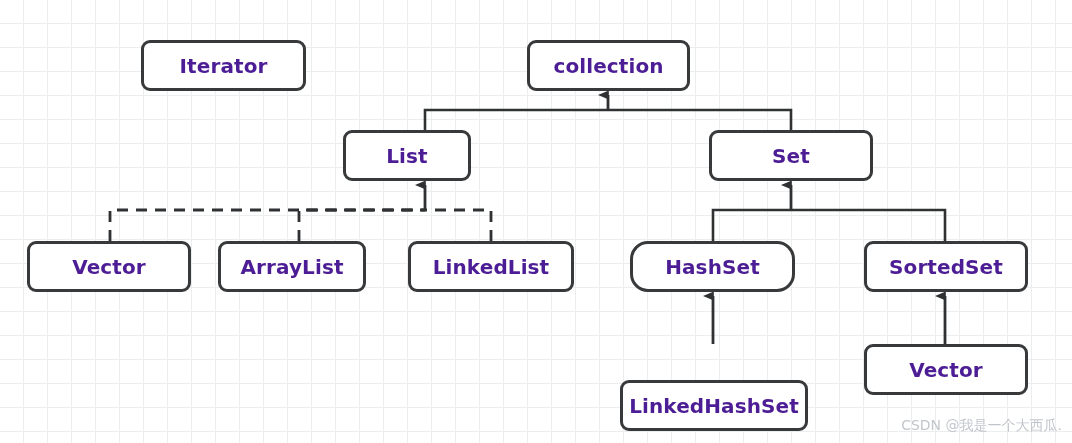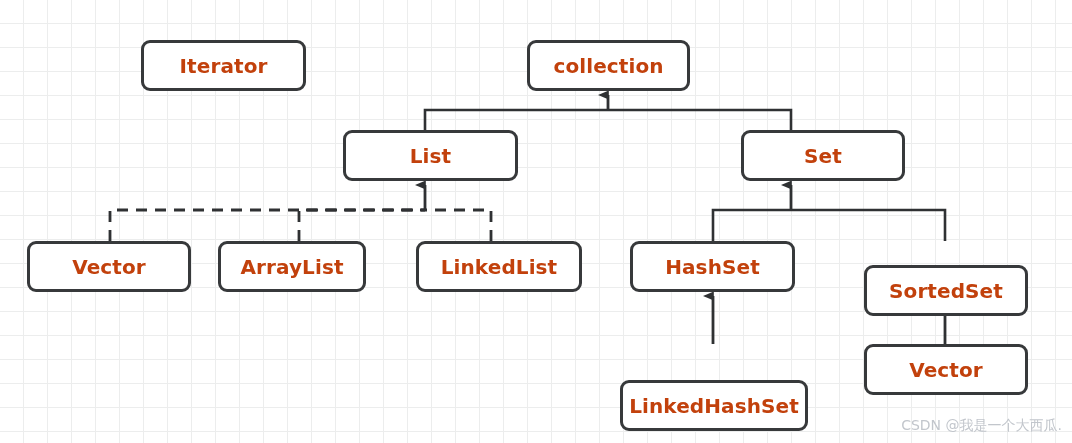--- a/index.html
+++ b/index.html
@@ -35,21 +35,21 @@
     border: 3px solid #37393b;
     border-radius: 9px;
     display: flex;
     align-items: center;
     justify-content: center;
     z-index: 5;
   }
   .node .label {
     font-size: 20px;
     font-weight: 700;
-    color: #c2410c;
+    color: #4c1d95;
     letter-spacing: 0.1px;
     white-space: nowrap;
     line-height: 1;
   }
   .watermark {
     position: absolute;
     right: 10px;
     bottom: 8px;
     font-size: 14px;
     color: #c2c6cc;
@@ -113,45 +113,45 @@
   </svg>
 
   <div class="node" style="left:141px;top:40px;width:165px;height:51px;">
     <span class="label">Iterator</span>
   </div>
 
   <div class="node" style="left:527px;top:40px;width:163px;height:51px;">
     <span class="label">collection</span>
   </div>
 
-  <div class="node" style="left:343px;top:130px;width:175px;height:51px;">
+  <div class="node" style="left:343px;top:130px;width:128px;height:51px;">
     <span class="label">List</span>
   </div>
 
-  <div class="node" style="left:709px;top:130px;width:164px;height:51px;margin-left:32px;">
+  <div class="node" style="left:709px;top:130px;width:164px;height:51px;">
     <span class="label">Set</span>
   </div>
 
   <div class="node" style="left:27px;top:241px;width:164px;height:51px;">
     <span class="label">Vector</span>
   </div>
 
   <div class="node" style="left:218px;top:241px;width:148px;height:51px;">
     <span class="label">ArrayList</span>
   </div>
 
-  <div class="node" style="left:408px;top:241px;width:166px;height:51px;margin-left:8px;">
+  <div class="node" style="left:408px;top:241px;width:166px;height:51px;">
     <span class="label">LinkedList</span>
   </div>
 
-  <div class="node" style="left:630px;top:241px;width:165px;height:51px;">
+  <div class="node" style="left:630px;top:241px;width:165px;height:51px;border-radius:18px;">
     <span class="label">HashSet</span>
   </div>
 
-  <div class="node" style="left:864px;top:241px;width:164px;height:51px;margin-top:24px;">
+  <div class="node" style="left:864px;top:241px;width:164px;height:51px;">
     <span class="label">SortedSet</span>
   </div>
 
   <div class="node" style="left:620px;top:344px;width:188px;height:51px;margin-top:36px;">
     <span class="label">LinkedHashSet</span>
   </div>
 
   <div class="node" style="left:864px;top:344px;width:164px;height:51px;">
     <span class="label">Vector</span>
   </div>

